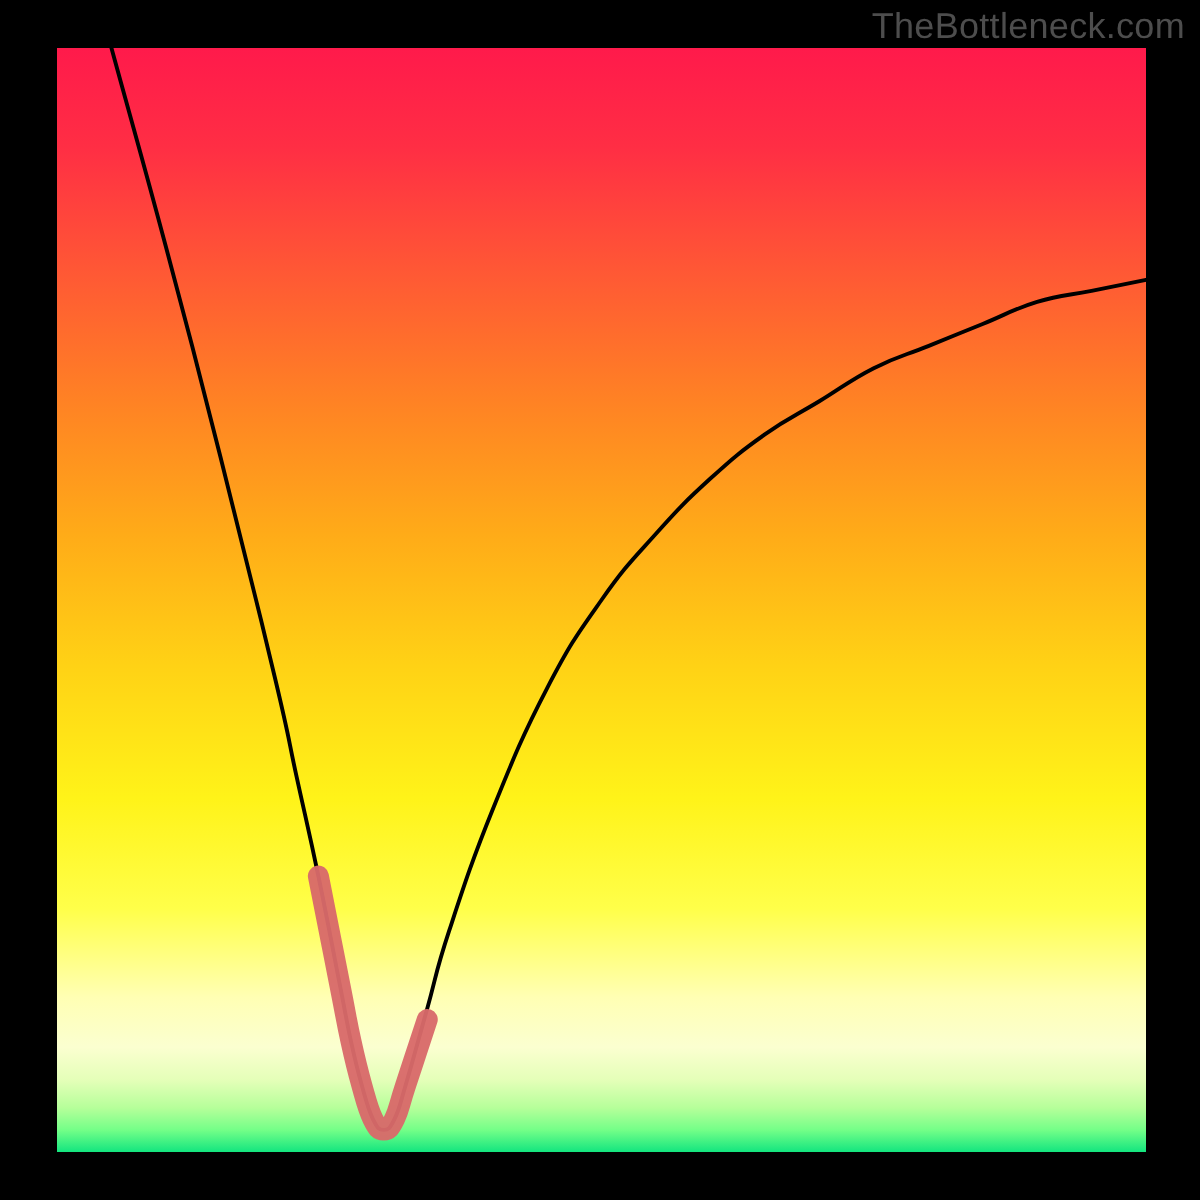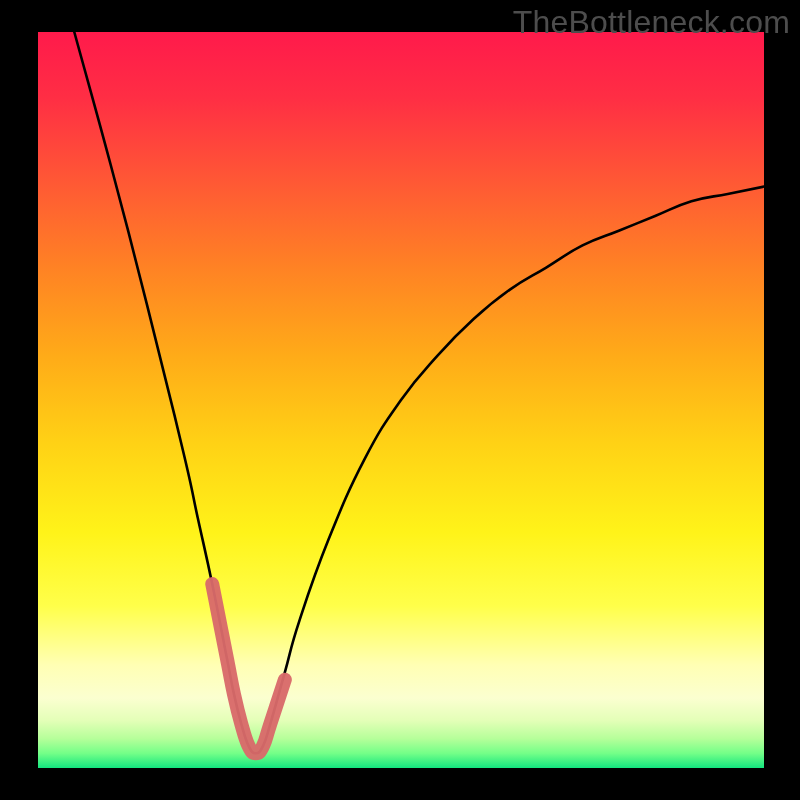--- a/index.html
+++ b/index.html
@@ -17,21 +17,21 @@
     left: 0;
     width: 800px;
     height: 800px;
     background: #000;
   }
   .watermark {
     position: absolute;
     top: 4px;
     right: 10px;
     color: #4d4d4d;
-    font-size: 32px;
+    font-size: 24px;
     font-weight: 500;
     letter-spacing: 0.2px;
     z-index: 5;
   }
   svg.plot {
     position: absolute;
     top: 0;
     left: 0;
   }
 </style>

